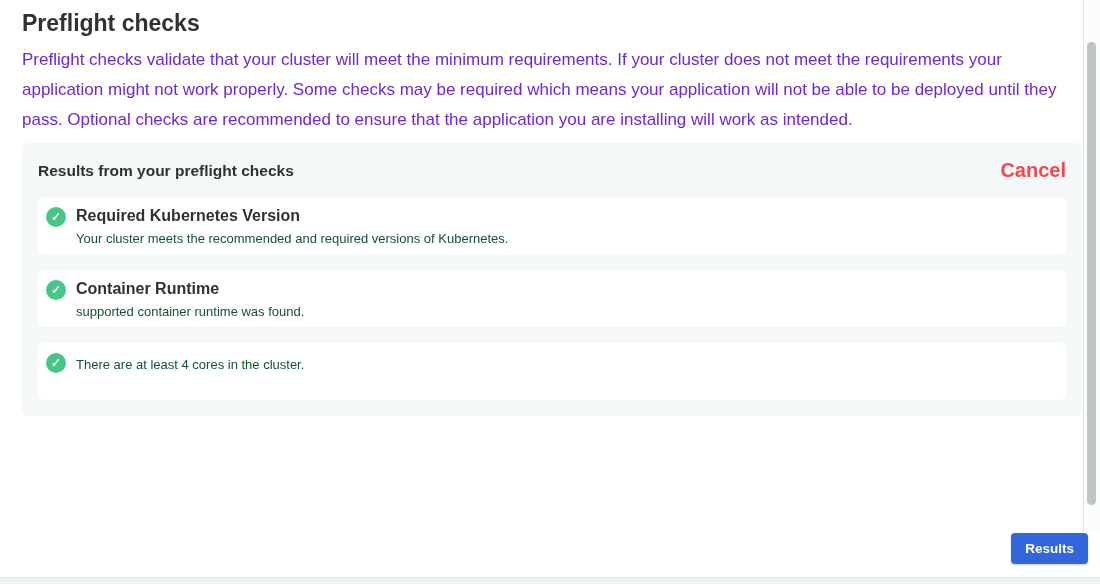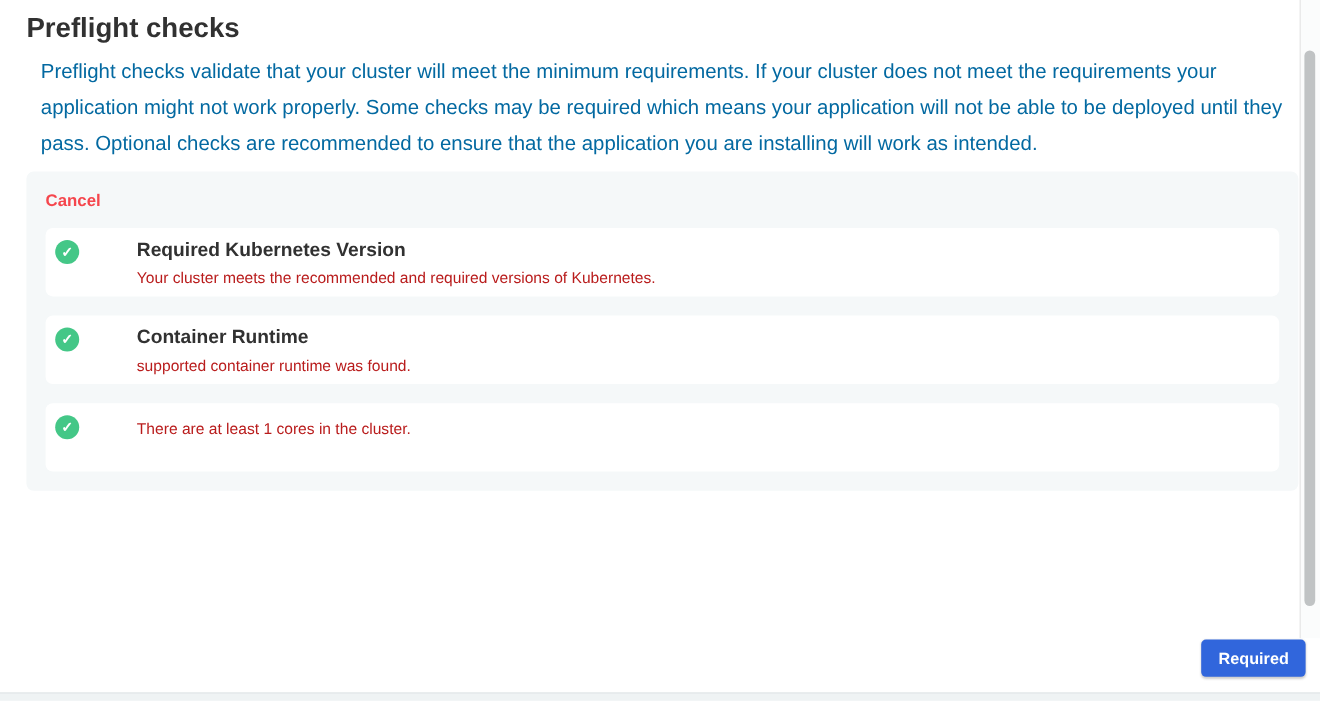--- a/index.html
+++ b/index.html
@@ -10,53 +10,53 @@
     -webkit-font-smoothing:antialiased;
   }
   .scroll-area{
     position:absolute;top:0;left:0;width:1100px;height:433px;
     overflow:hidden;box-sizing:border-box;padding:0 22px;
   }
   h1.page-title{
     margin:9px 0 0 0;font-size:23px;line-height:28px;font-weight:bold;color:#313131;
   }
   p.desc{
-    margin:8px 0 0 12px;font-size:17px;line-height:30px;color:#0369a1;max-width:1058px;
+    margin:8px 0 0 0;font-size:17px;line-height:30px;color:#6d28d9;max-width:1058px;
   }
   .card{
     margin-top:8px;background:#f5f8f9;border-radius:6px;
     box-sizing:border-box;width:1060px;padding:14px 16px 16px 16px;
   }
   .card-head{
     display:flex;justify-content:space-between;align-items:center;
     margin:2px 0 15px 0;
   }
   .card-head .head-label{font-size:15.5px;font-weight:bold;color:#313131;}
   .cancel{
-    font-size:14px;font-weight:bold;color:var(--cancel-red,#f5464d);
+    font-size:20px;font-weight:bold;color:var(--cancel-red,#f5464d);
     cursor:pointer;text-decoration:none;
   }
   .check-row{
     display:flex;align-items:flex-start;background:#ffffff;border-radius:6px;
-    box-sizing:border-box;height:57px;padding:9px 16px 0 8px;margin-bottom:16px;gap:38px;
+    box-sizing:border-box;height:57px;padding:9px 16px 0 8px;margin-bottom:16px;
   }
   .check-row:last-child{margin-bottom:0;}
   .check-row.warn{background:var(--warn-row-bg,#fdfae9);}
   .icon{flex-shrink:0;margin:1px 10px 0 0;}
   .pass-icon{
     width:20px;height:20px;border-radius:50%;
     background:var(--pass-green,#44c787);color:#ffffff;
     display:flex;align-items:center;justify-content:center;
     font-size:12px;font-weight:bold;line-height:1;
   }
   .pass-icon::after{content:"\2713";}
   .warn-icon{width:21px;height:20px;display:flex;align-items:center;justify-content:center;}
   .check-text{min-width:0;}
   .check-title{font-size:16px;line-height:20px;font-weight:bold;color:#313131;}
-  .check-message{font-size:13px;line-height:15px;color:#b91c1c;margin-top:5px;}
+  .check-message{font-size:13px;line-height:15px;color:#14532d;margin-top:5px;}
   .check-row.warn .check-message{color:var(--warn-text,#e9a400);font-weight:bold;}
   .scrollbar-track{
     position:absolute;top:0;right:0;width:16px;height:532px;
     background:#fbfcfc;border-left:1px solid #e5e5e5;
   }
   .scrollbar-thumb{
     position:absolute;top:42px;left:3px;width:9px;height:463px;
     border-radius:5px;background:#c0c3c4;
   }
   .footer-bar{
@@ -78,20 +78,21 @@
 <body style="--pass-green: #44c787; --warn-amber: #f0a400; --warn-text: #e9a400; --warn-row-bg: #fdfae9; --cancel-red: #f5464d; --continue-blue: #3166dc;">
 
 <div class="app">
 
   <div class="scroll-area">
     <h1 class="page-title">Preflight checks</h1>
     <p class="desc">Preflight checks validate that your cluster will meet the minimum requirements. If your cluster does not meet the requirements your application might not work properly. Some checks may be required which means your application will not be able to be deployed until they pass. Optional checks are recommended to ensure that the application you are installing will work as intended.</p>
 
     <div class="card">
       <div class="card-head">
+        <span class="head-label">Results from your preflight checks</span>
         <a class="cancel">Cancel</a>
       </div>
       <div class="check-list">
   <div class="check-row pass">
     <span class="icon pass-icon"></span>
 
     <div class="check-text">
       <div class="check-title">Required Kubernetes Version</div>
       <div class="check-message">Your cluster meets the recommended and required versions of Kubernetes.</div>
     </div>
@@ -104,31 +105,31 @@
       <div class="check-title">Container Runtime</div>
       <div class="check-message">supported container runtime was found.</div>
     </div>
   </div>
 
 
   <div class="check-row pass">
     <span class="icon pass-icon"></span>
 
     <div class="check-text">
-      <div class="check-message">There are at least 1 cores in the cluster.</div>
+      <div class="check-message">There are at least 4 cores in the cluster.</div>
     </div>
   </div>
 
 </div>
     </div>
   </div>
 
   <div class="scrollbar-track">
     <div class="scrollbar-thumb"></div>
   </div>
 
   <div class="footer-bar">
-    <button class="continue">Required</button>
+    <button class="continue">Results</button>
   </div>
 
   <div class="bottom-strip"></div>
 
 </div>
 
 </body></html>

